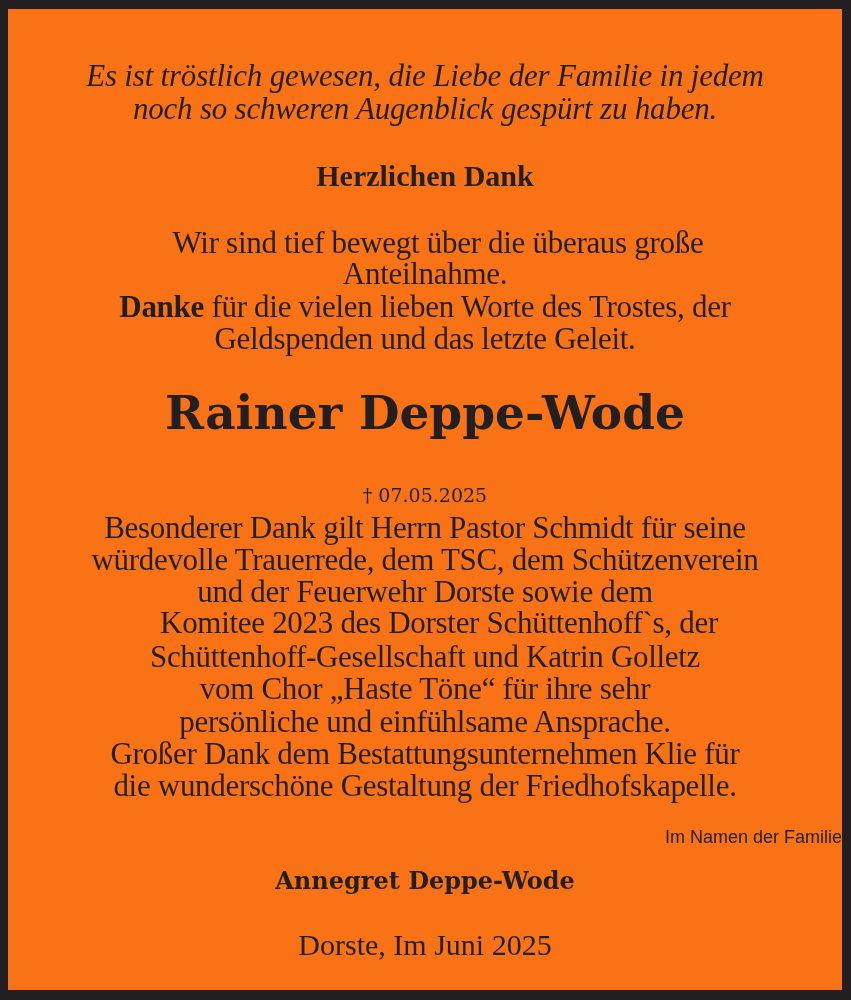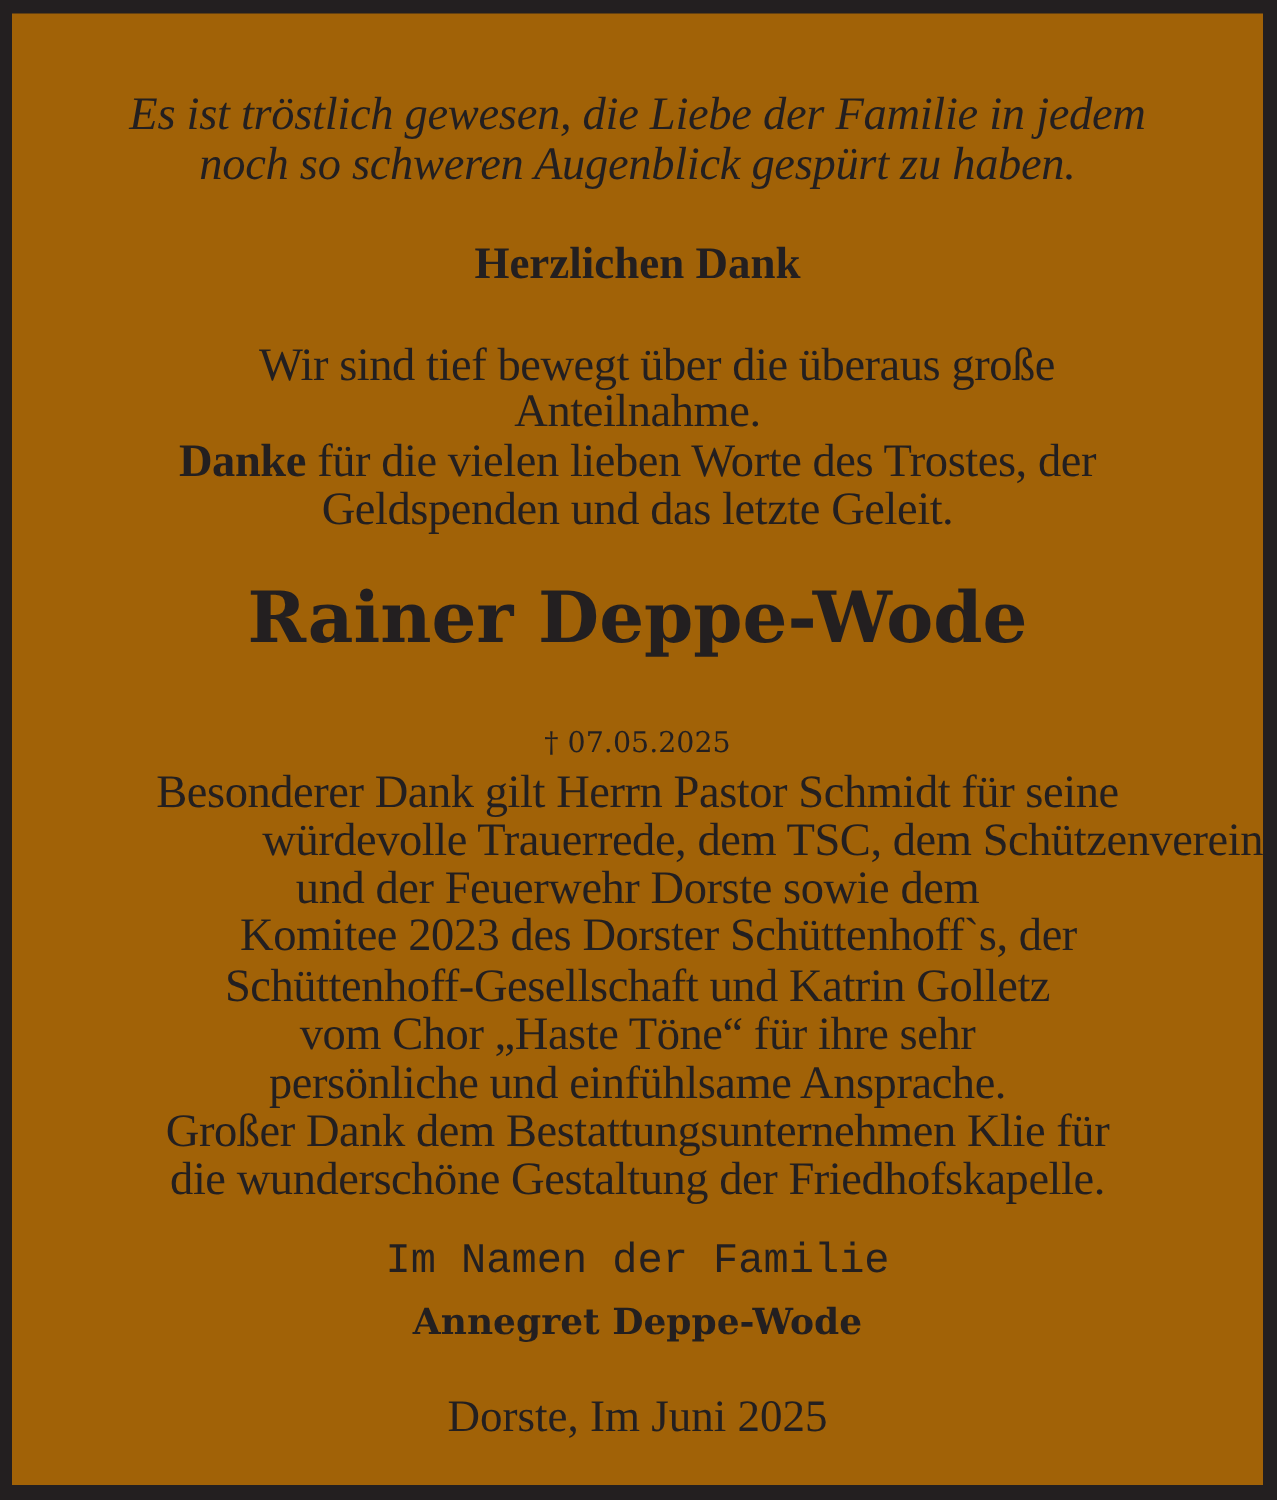--- a/index.html
+++ b/index.html
@@ -6,21 +6,21 @@
   body {
     width: 851px; height: 1000px;
     background: #231f20;
     position: relative;
     overflow: hidden;
   }
   .card {
     position: absolute;
     left: 8px; top: 9px;
     width: 834px; height: 981px;
-    background: #a16207;
+    background: #f97316;
     color: #231f20;
     font-family: "DejaVu Serif", "Liberation Serif", serif;
   }
   .line {
     position: absolute;
     left: 0; right: 0;
     text-align: center;
     white-space: nowrap;
     line-height: 1;
   }
@@ -45,22 +45,23 @@
     font-family: "DejaVu Serif", serif;
     font-weight: bold;
     font-size: 47px;
     letter-spacing: 0px;
   }
   .date {
     font-family: "DejaVu Serif", serif;
     font-size: 19px;
   }
   .sig {
-    font-family: Liberation Mono, monospace;
-    font-size: 28px;
+    font-family: Liberation Sans, sans-serif;
+    font-size: 18px;
+    text-align: right;
   }
   .sig-bold {
     font-family: "DejaVu Serif", serif;
     font-weight: bold;
     font-size: 24px;
   }
   .place {
     font-family: "Liberation Serif", serif;
     font-size: 30px;
   }
@@ -77,21 +78,21 @@
 
   <div class="line body" style="top:218px;padding-left:26px;">Wir sind tief bewegt über die überaus große</div>
   <div class="line body" style="top:249px;">Anteilnahme.</div>
   <div class="line body" style="top:282px;"><span class="bold">Danke</span><span> für die vielen lieben Worte des Trostes, der</span></div>
   <div class="line body" style="top:314px;">Geldspenden und das letzte Geleit.</div>
 
   <div class="line name" style="top:380px;">Rainer Deppe-Wode</div>
   <div class="line date" style="top:441px;margin-top:36px;">† 07.05.2025</div>
 
   <div class="line body" style="top:503px;">Besonderer Dank gilt Herrn Pastor Schmidt für seine</div>
-  <div class="line body" style="top:535px;text-align:right;">würdevolle Trauerrede, dem TSC, dem Schützenverein</div>
+  <div class="line body" style="top:535px;">würdevolle Trauerrede, dem TSC, dem Schützenverein</div>
   <div class="line body" style="top:567px;">und der Feuerwehr Dorste sowie dem</div>
   <div class="line body" style="top:598px;margin-left:28px;">Komitee 2023 des Dorster Schüttenhoff`s, der</div>
   <div class="line body" style="top:632px;">Schüttenhoff-Gesellschaft und Katrin Golletz</div>
   <div class="line body" style="top:664px;">vom Chor „Haste Töne“ für ihre sehr</div>
   <div class="line body" style="top:697px;">persönliche und einfühlsame Ansprache.</div>
   <div class="line body" style="top:729px;">Großer Dank dem Bestattungsunternehmen Klie für</div>
   <div class="line body" style="top:761px;">die wunderschöne Gestaltung der Friedhofskapelle.</div>
 
   <div class="line sig" style="top:819px;">Im Namen der Familie</div>
   <div class="line sig-bold" style="top:860px;">Annegret Deppe-Wode</div>

